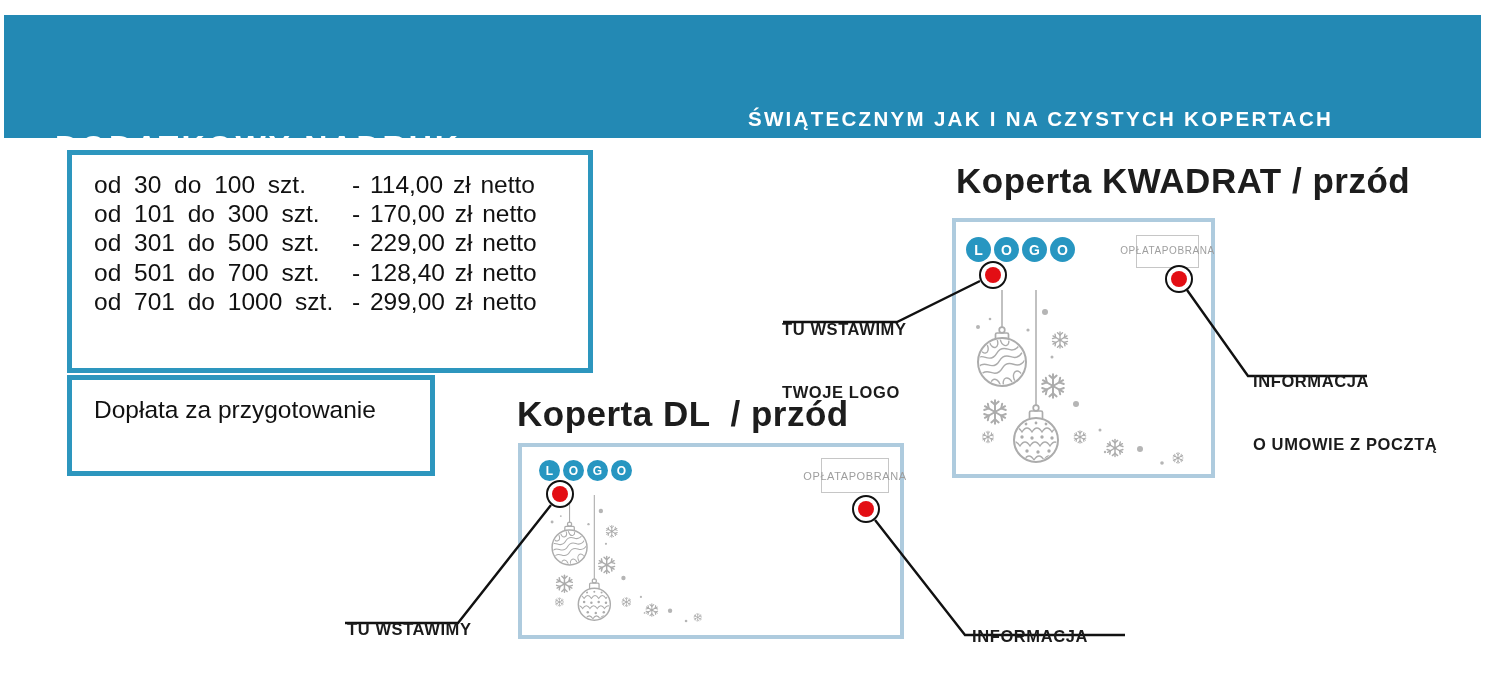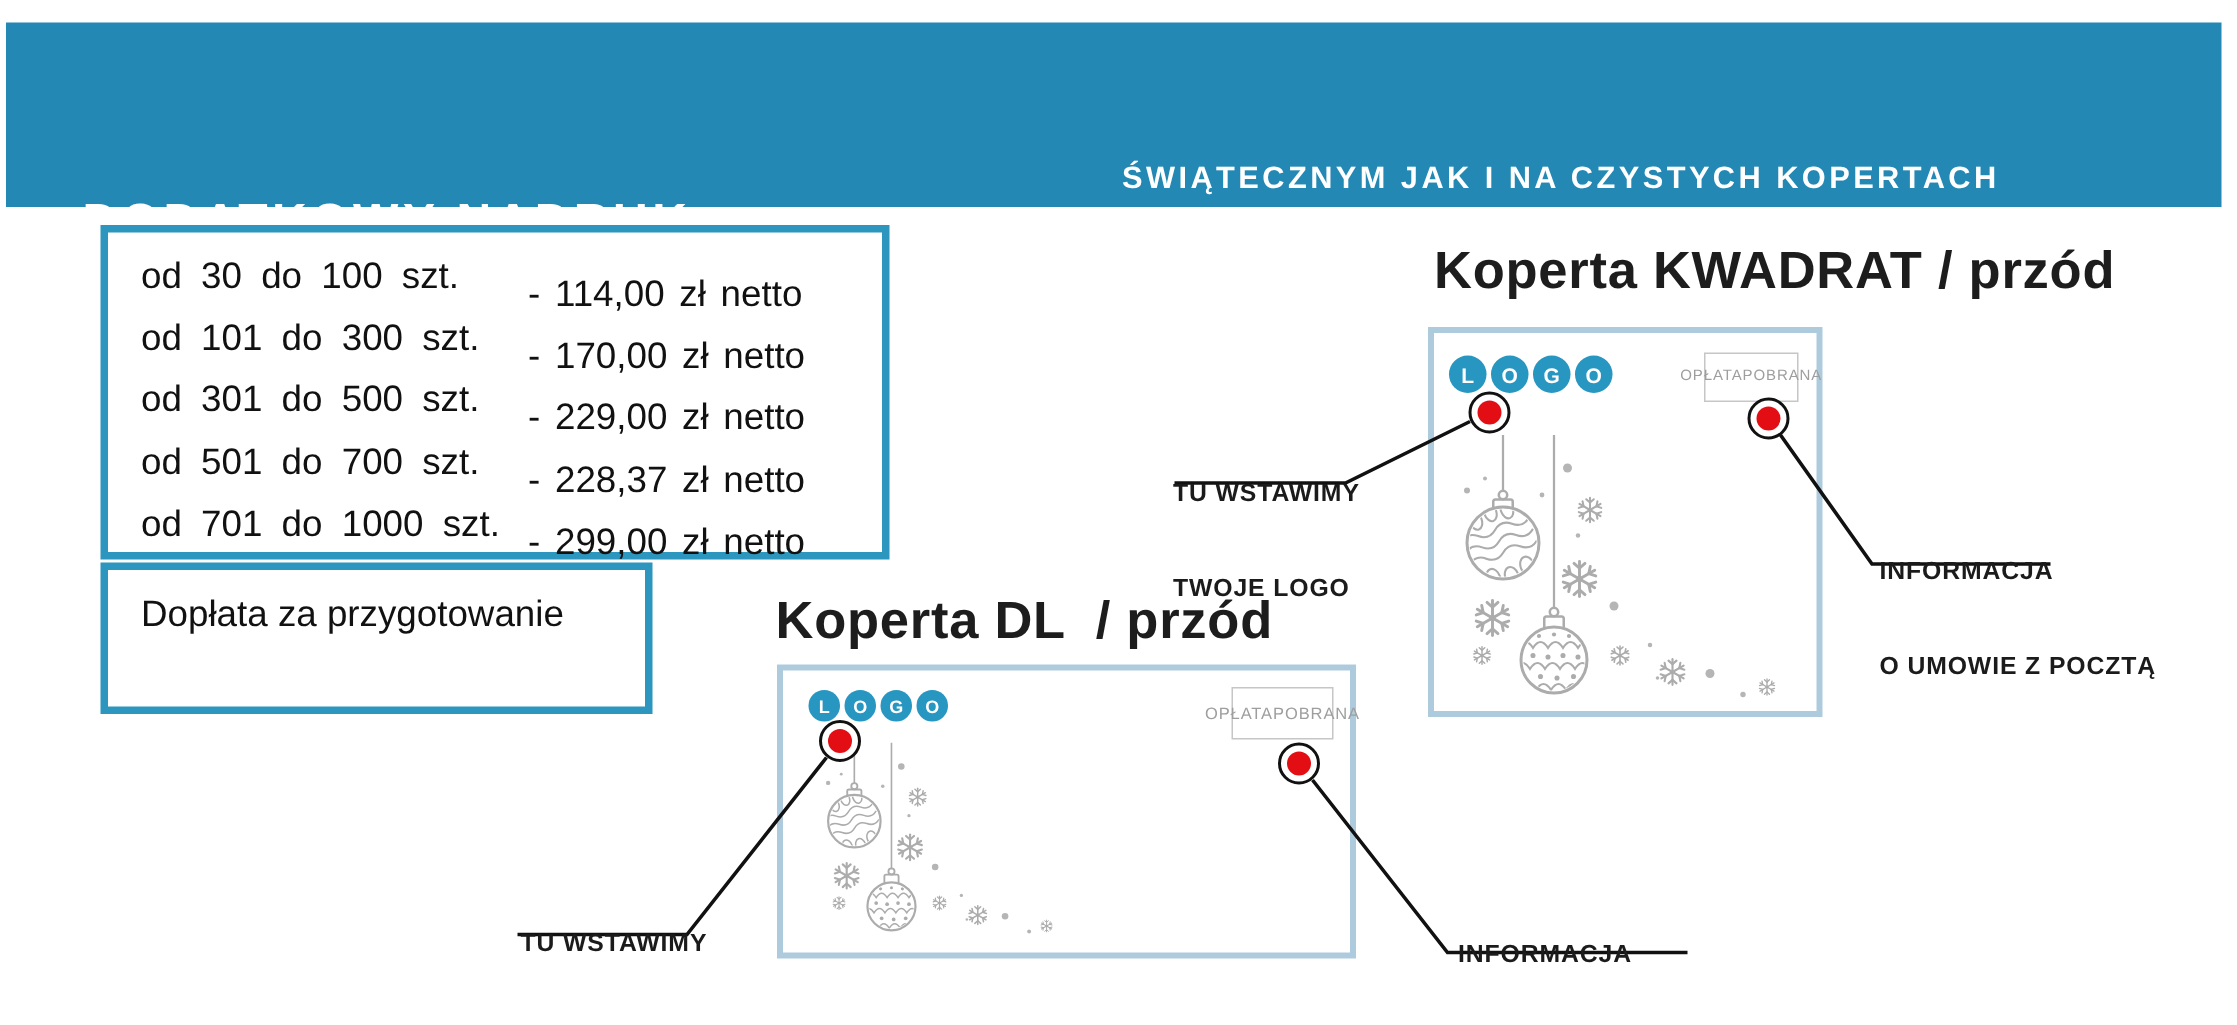--- a/index.html
+++ b/index.html
@@ -11,21 +11,21 @@
   .header-title{position:absolute;left:51px;top:22px;color:#fff;font-size:32px;font-weight:700;
                 letter-spacing:3px;line-height:44px;white-space:pre;}
   .header-sub{position:absolute;left:744px;top:24px;color:#fff;font-size:20.5px;font-weight:700;
               letter-spacing:2.3px;line-height:32px;white-space:pre;}
 
   
   .price-box{position:absolute;left:67px;top:150px;width:526px;height:223px;box-sizing:border-box;
              border:5px solid #2D96BE;background:#fff;padding:15px 0 0 22px;}
   .price-row{display:flex;font-size:24.5px;line-height:29.2px;color:#111;}
   .price-row .range{width:258px;word-spacing:6px;white-space:pre;}
-  .price-row .price{word-spacing:3px;white-space:pre;margin-top:12px;}
+  .price-row .price{word-spacing:3px;white-space:pre;}
 
   
   .surcharge-box{position:absolute;left:67px;top:375px;width:368px;height:101px;box-sizing:border-box;
                  border:5px solid #2D96BE;background:#fff;padding:15px 0 0 22px;
                  font-size:24.5px;line-height:29.5px;color:#111;}
 
   
   .section-title{position:absolute;font-size:35px;font-weight:700;color:#1d1d1d;
                  letter-spacing:0.5px;white-space:pre;}
   .title-kwadrat{left:956px;top:161px;}
@@ -188,21 +188,21 @@
     <div class="price-row">
       <span class="range">od 101 do 300 szt.</span>
       <span class="price">- 170,00 zł netto</span>
     </div>
     <div class="price-row">
       <span class="range">od 301 do 500 szt.</span>
       <span class="price">- 229,00 zł netto</span>
     </div>
     <div class="price-row">
       <span class="range">od 501 do 700 szt.</span>
-      <span class="price">- 228,37 zł netto</span>
+      <span class="price">- 128,40 zł netto</span>
     </div>
     <div class="price-row">
       <span class="range">od 701 do 1000 szt.</span>
       <span class="price">- 299,00 zł netto</span>
     </div>
   </div>
 
   <div class="surcharge-box">
     <div>Dopłata za przygotowanie</div>
   </div>

